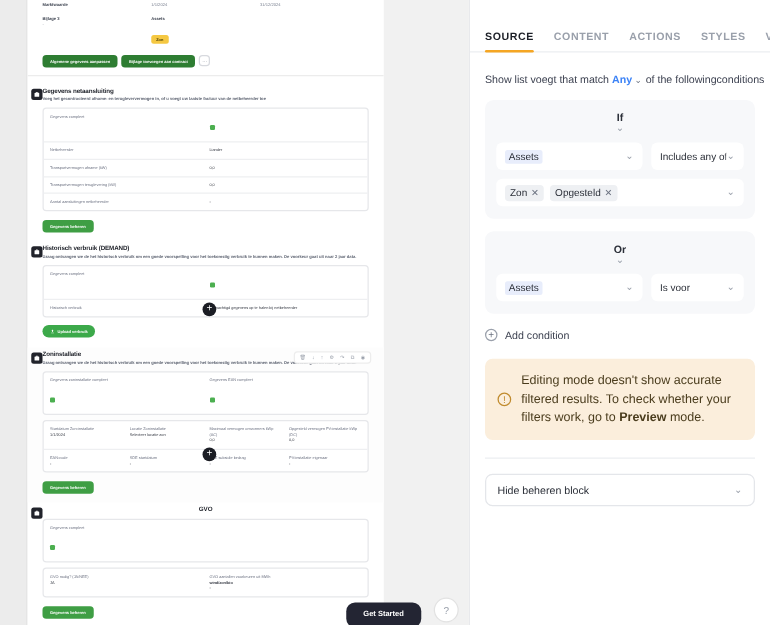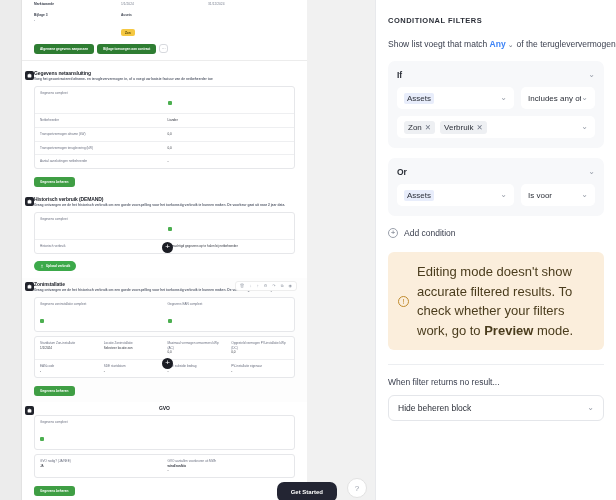--- a/index.html
+++ b/index.html
@@ -149,20 +149,21 @@
   .match-line .any { color:#3b82f6; font-weight:700; }
   .caret-inline { color:#6b7280; font-size:7px; margin:0 3px 0 2px; }
 
   .cond-group {
     background:#f7f8fa; border-radius:7px;
     padding:9px 9px 10px 9px; margin-bottom:10px;
   }
   .cond-head {
     display:flex; align-items:center; justify-content:space-between;
     margin-bottom:7px;
+    flex-direction:column;
   }
   .cond-head .lab { font-size:8.5px; font-weight:700; color:#2b2f38; }
   .chev { color:#9aa0ab; font-size:8px; line-height:1; }
 
   .sel-row { display:flex; gap:7px; }
   .sel {
     background:#fff; border-radius:5px;
     height:22px; display:flex; align-items:center;
     padding:0 7px; justify-content:space-between;
     font-size:8px; color:#2b2f38;
@@ -196,21 +197,21 @@
   .notice {
     background:#fbeedc; border-radius:6px;
     padding:10px 10px; display:flex; gap:8px; align-items:center;
     margin-bottom:14px;
   }
   .notice-icon {
     flex:0 0 11px; width:11px; height:11px; border-radius:50%;
     border:1px solid #c08b2e; color:#c08b2e;
     font-size:8px; line-height:9px; text-align:center;
   }
-  .notice-txt { font-size:13px; color:#4a3c1d; line-height:1.5; }
+  .notice-txt { font-size:10px; color:#4a3c1d; line-height:1.5; }
   .notice-txt b { font-weight:700; }
 
   .hr { height:1px; background:#eceef1; margin-bottom:12px; }
 
   .no-result-label { font-size:8.5px; color:#3c4150; margin-bottom:8px; }
   .big-sel {
     border:1px solid #e4e6ea; border-radius:6px;
     height:26px; display:flex; align-items:center; justify-content:space-between;
     padding:0 9px; font-size:8.5px; color:#2b2f38;
     background:#fff;
@@ -455,28 +456,34 @@
       </div>
 
     </div>
 
     <div class="get-started">Get Started</div>
     <div class="help-fab">?</div>
   </div>
 
   <div class="panel">
 
+    <div class="tabs">
+      <div class="tab active">SOURCE</div>
+      <div class="tab">CONTENT</div>
+      <div class="tab">ACTIONS</div>
+      <div class="tab">STYLES</div>
+      <div class="tab">VISIBILITY</div>
+    </div>
 
     <div class="panel-body">
 
-      <div class="section-label">CONDITIONAL FILTERS</div>
 
       <div class="match-line">
         <span>Show list voegt that match</span>
-        <span class="any">Any</span><span class="caret-inline">⌄</span><span>of the terugleververmogen</span>
+        <span class="any">Any</span><span class="caret-inline">⌄</span><span>of the followingconditions</span>
       </div>
 
       <div class="cond-group">
         <div class="cond-head">
           <div class="lab">If</div>
           <div class="chev">⌄</div>
         </div>
         <div class="sel-row">
           <div class="sel left">
             <span class="hl sel-txt">Assets</span>
@@ -487,21 +494,21 @@
             <span class="chev">⌄</span>
           </div>
         </div>
         <div class="sel full">
           <div class="chips">
             <span class="chip">
               <span>Zon</span>
               <span class="x">✕</span>
             </span>
             <span class="chip">
-              <span>Verbruik</span>
+              <span>Opgesteld</span>
               <span class="x">✕</span>
             </span>
           </div>
           <span class="chev">⌄</span>
         </div>
       </div>
 
       <div class="cond-group">
         <div class="cond-head">
           <div class="lab">Or</div>
@@ -527,21 +534,20 @@
       <div class="notice">
         <div class="notice-icon">!</div>
         <div class="notice-txt">
           <span>Editing mode doesn't show accurate filtered results.</span>
           <span>To check whether your filters work, go to </span><b>Preview</b><span> mode.</span>
         </div>
       </div>
 
       <div class="hr"></div>
 
-      <div class="no-result-label">When filter returns no result...</div>
       <div class="big-sel">
         <span>Hide beheren block</span>
         <span class="chev">⌄</span>
       </div>
 
     </div>
   </div>
 </div>
 
 </body></html>

